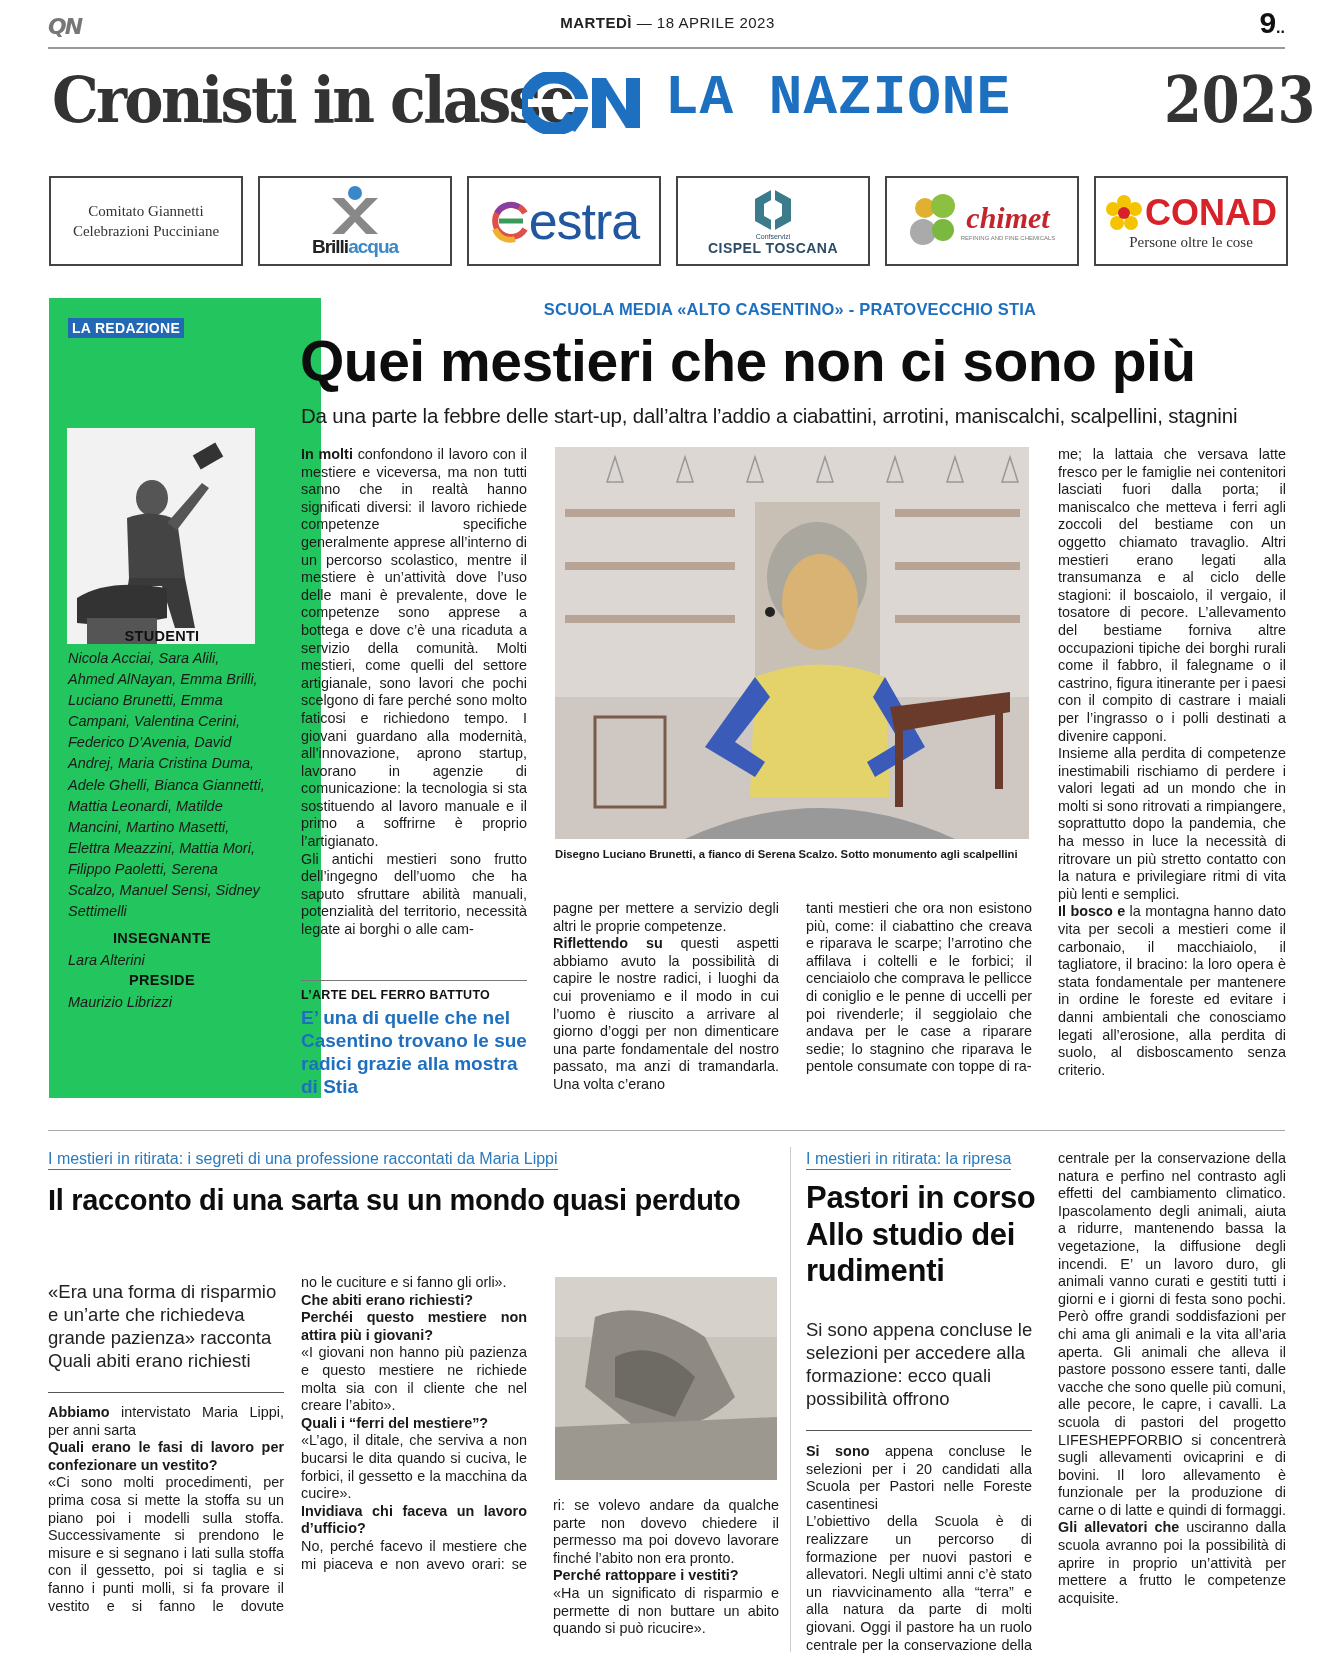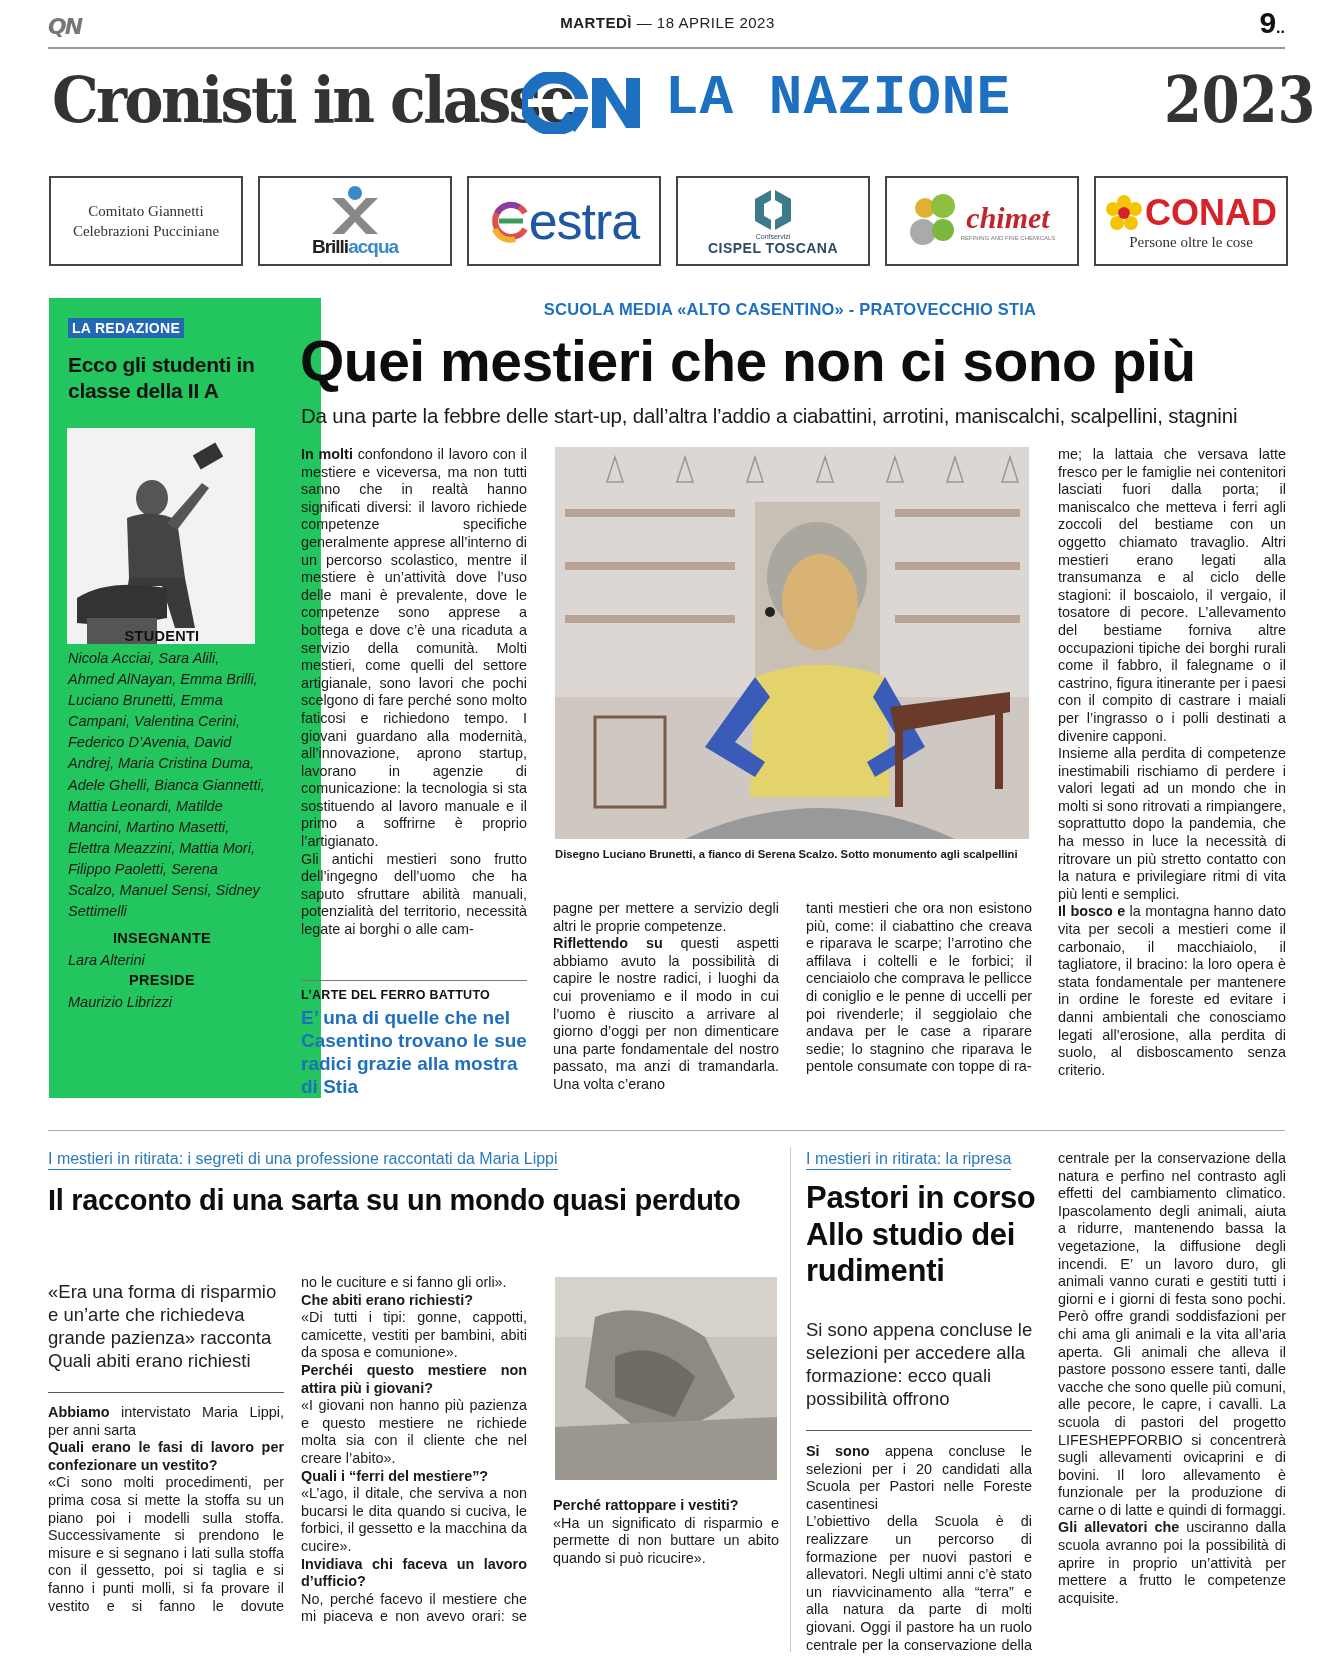--- a/index.html
+++ b/index.html
@@ -157,21 +157,20 @@
       <circle cx="8" cy="15" r="7" fill="#f5c400"></circle>
         <circle cx="19" cy="19" r="6" fill="#d8222a"></circle>
     </svg>
     <div class="sp-conad">CONAD</div>
   </div>
   <div class="sp-conad-sub">Persone oltre le cose</div>
 </div>
 
 <div class="abs redazione">
   <div class="red-label">LA REDAZIONE</div>
-  <div class="red-title">Ecco gli studenti in classe della II A</div>
   <svg class="red-photo" viewBox="0 0 188 216">
     <rect width="188" height="216" fill="#f2f2f2"></rect>
     <ellipse cx="85" cy="70" rx="16" ry="18" fill="#555"></ellipse>
     <path d="M60 90 Q85 80 110 92 L118 150 Q90 160 62 150 Z" fill="#444"></path>
     <path d="M100 95 L135 55 L142 60 L110 102 Z" fill="#555"></path>
     <rect x="128" y="20" width="26" height="16" fill="#333" transform="rotate(-30 141 28)"></rect>
     <path d="M62 150 L55 200 H75 L85 158 L95 158 L108 200 H128 L118 150 Z" fill="#3a3a3a"></path>
     <path d="M10 170 Q40 150 100 160 L100 190 Q50 200 10 195 Z" fill="#333"></path>
     <rect x="20" y="190" width="70" height="26" fill="#555"></rect>
   </svg>
@@ -248,38 +247,38 @@
 <div class="abs b-sub-rule"></div>
 
 <div class="abs col b1">
   <p><b>Abbiamo</b><span> intervistato Maria Lippi, per anni sarta</span></p>
   <p><b>Quali erano le fasi di lavoro per confezionare un vestito?</b></p>
   <p style="height:140px; overflow:hidden;">«Ci sono molti procedimenti, per prima cosa si mette la stoffa su un piano poi i modelli sulla stoffa. Successivamente si prendono le misure e si segnano i lati sulla stoffa con il gessetto, poi si taglia e si fanno i punti molli, si fa provare il vestito e si fanno le dovute correzioni poi si stirano le cuciture e si fanno gli orli».</p>
 </div>
 <div class="abs col b2">
   <p>no le cuciture e si fanno gli orli».</p>
   <p><b>Che abiti erano richiesti?</b></p>
-  <p>«Di tutti i tipi: gonne, cappotti, camicette, vestiti per bambini, abiti da sposa e comunione».</p>
   <p><b>Perchéi questo mestiere non attira più i giovani?</b></p>
   <p>«I giovani non hanno più pazienza e questo mestiere ne richiede molta sia con il cliente che nel creare l’abito».</p>
   <p><b>Quali i “ferri del mestiere”?</b></p>
   <p>«L’ago, il ditale, che serviva a non bucarsi le dita quando si cuciva, le forbici, il gessetto e la macchina da cucire».</p>
   <p><b>Invidiava chi faceva un lavoro d’ufficio?</b></p>
   <p style="height:35px; overflow:hidden;">No, perché facevo il mestiere che mi piaceva e non avevo orari: se volevo andare da qualche parte non dovevo chiedere il permesso ma poi dovevo lavorare finché l’abito non era pronto.</p>
 </div>
 
 <svg class="abs photo-statue" viewBox="0 0 222 203" preserveAspectRatio="none">
   <rect width="222" height="203" fill="#c9c4bb"></rect>
   <rect y="0" width="222" height="60" fill="#d6d2cb"></rect>
   <path d="M40 40 Q90 20 150 60 L180 120 Q140 160 80 150 L30 110 Z" fill="#8e8a83"></path>
   <path d="M60 80 Q100 60 140 100 L120 140 Q90 130 60 120 Z" fill="#6e6a64"></path>
   <path d="M0 150 L222 140 L222 203 L0 203 Z" fill="#9c978f"></path>
 </svg>
 
 <div class="abs col b3">
+  <p>ri: se volevo andare da qualche parte non dovevo chiedere il permesso ma poi dovevo lavorare finché l’abito non era pronto.</p>
   <p><b>Perché rattoppare i vestiti?</b></p>
   <p>«Ha un significato di risparmio e permette di non buttare un abito quando si può ricucire».</p>
 </div>
 
 <div class="abs vrule"></div>
 
 <div class="abs b-kicker" style="left:806px">I mestieri in ritirata: la ripresa</div>
 <div class="abs p-head" style="width:230px">Pastori in corso Allo studio dei rudimenti</div>
 <div class="abs p-sub">Si sono appena concluse le selezioni per accedere alla formazione: ecco quali possibilità offrono</div>
 <div class="abs p-sub-rule"></div>

